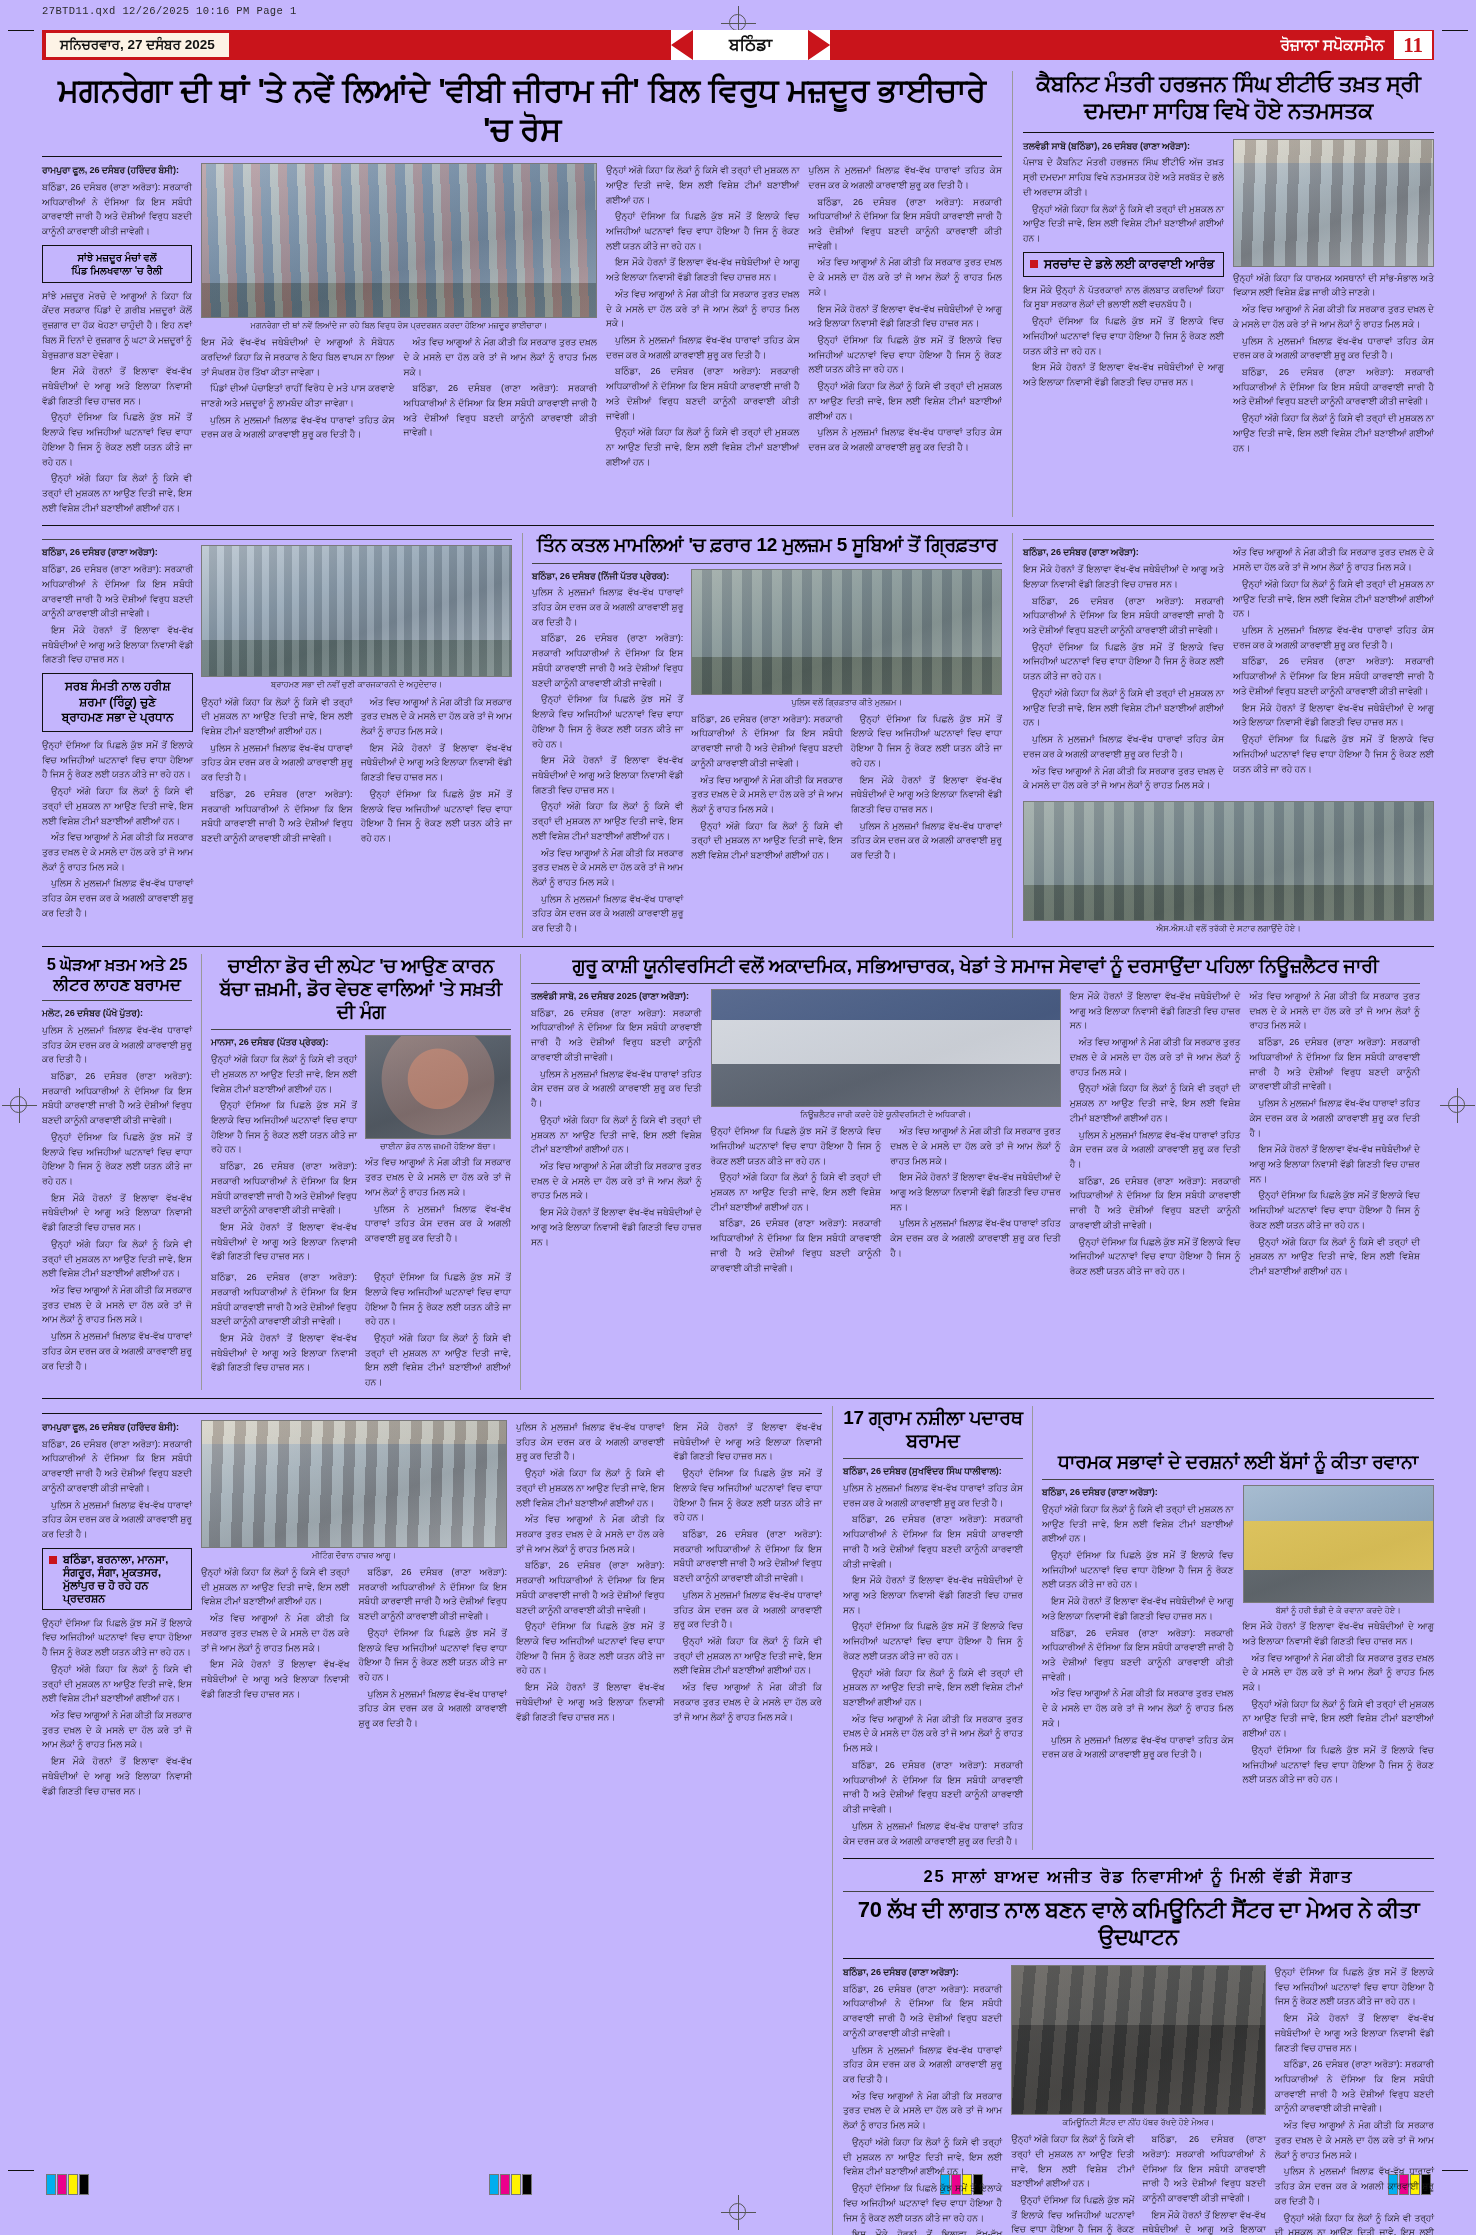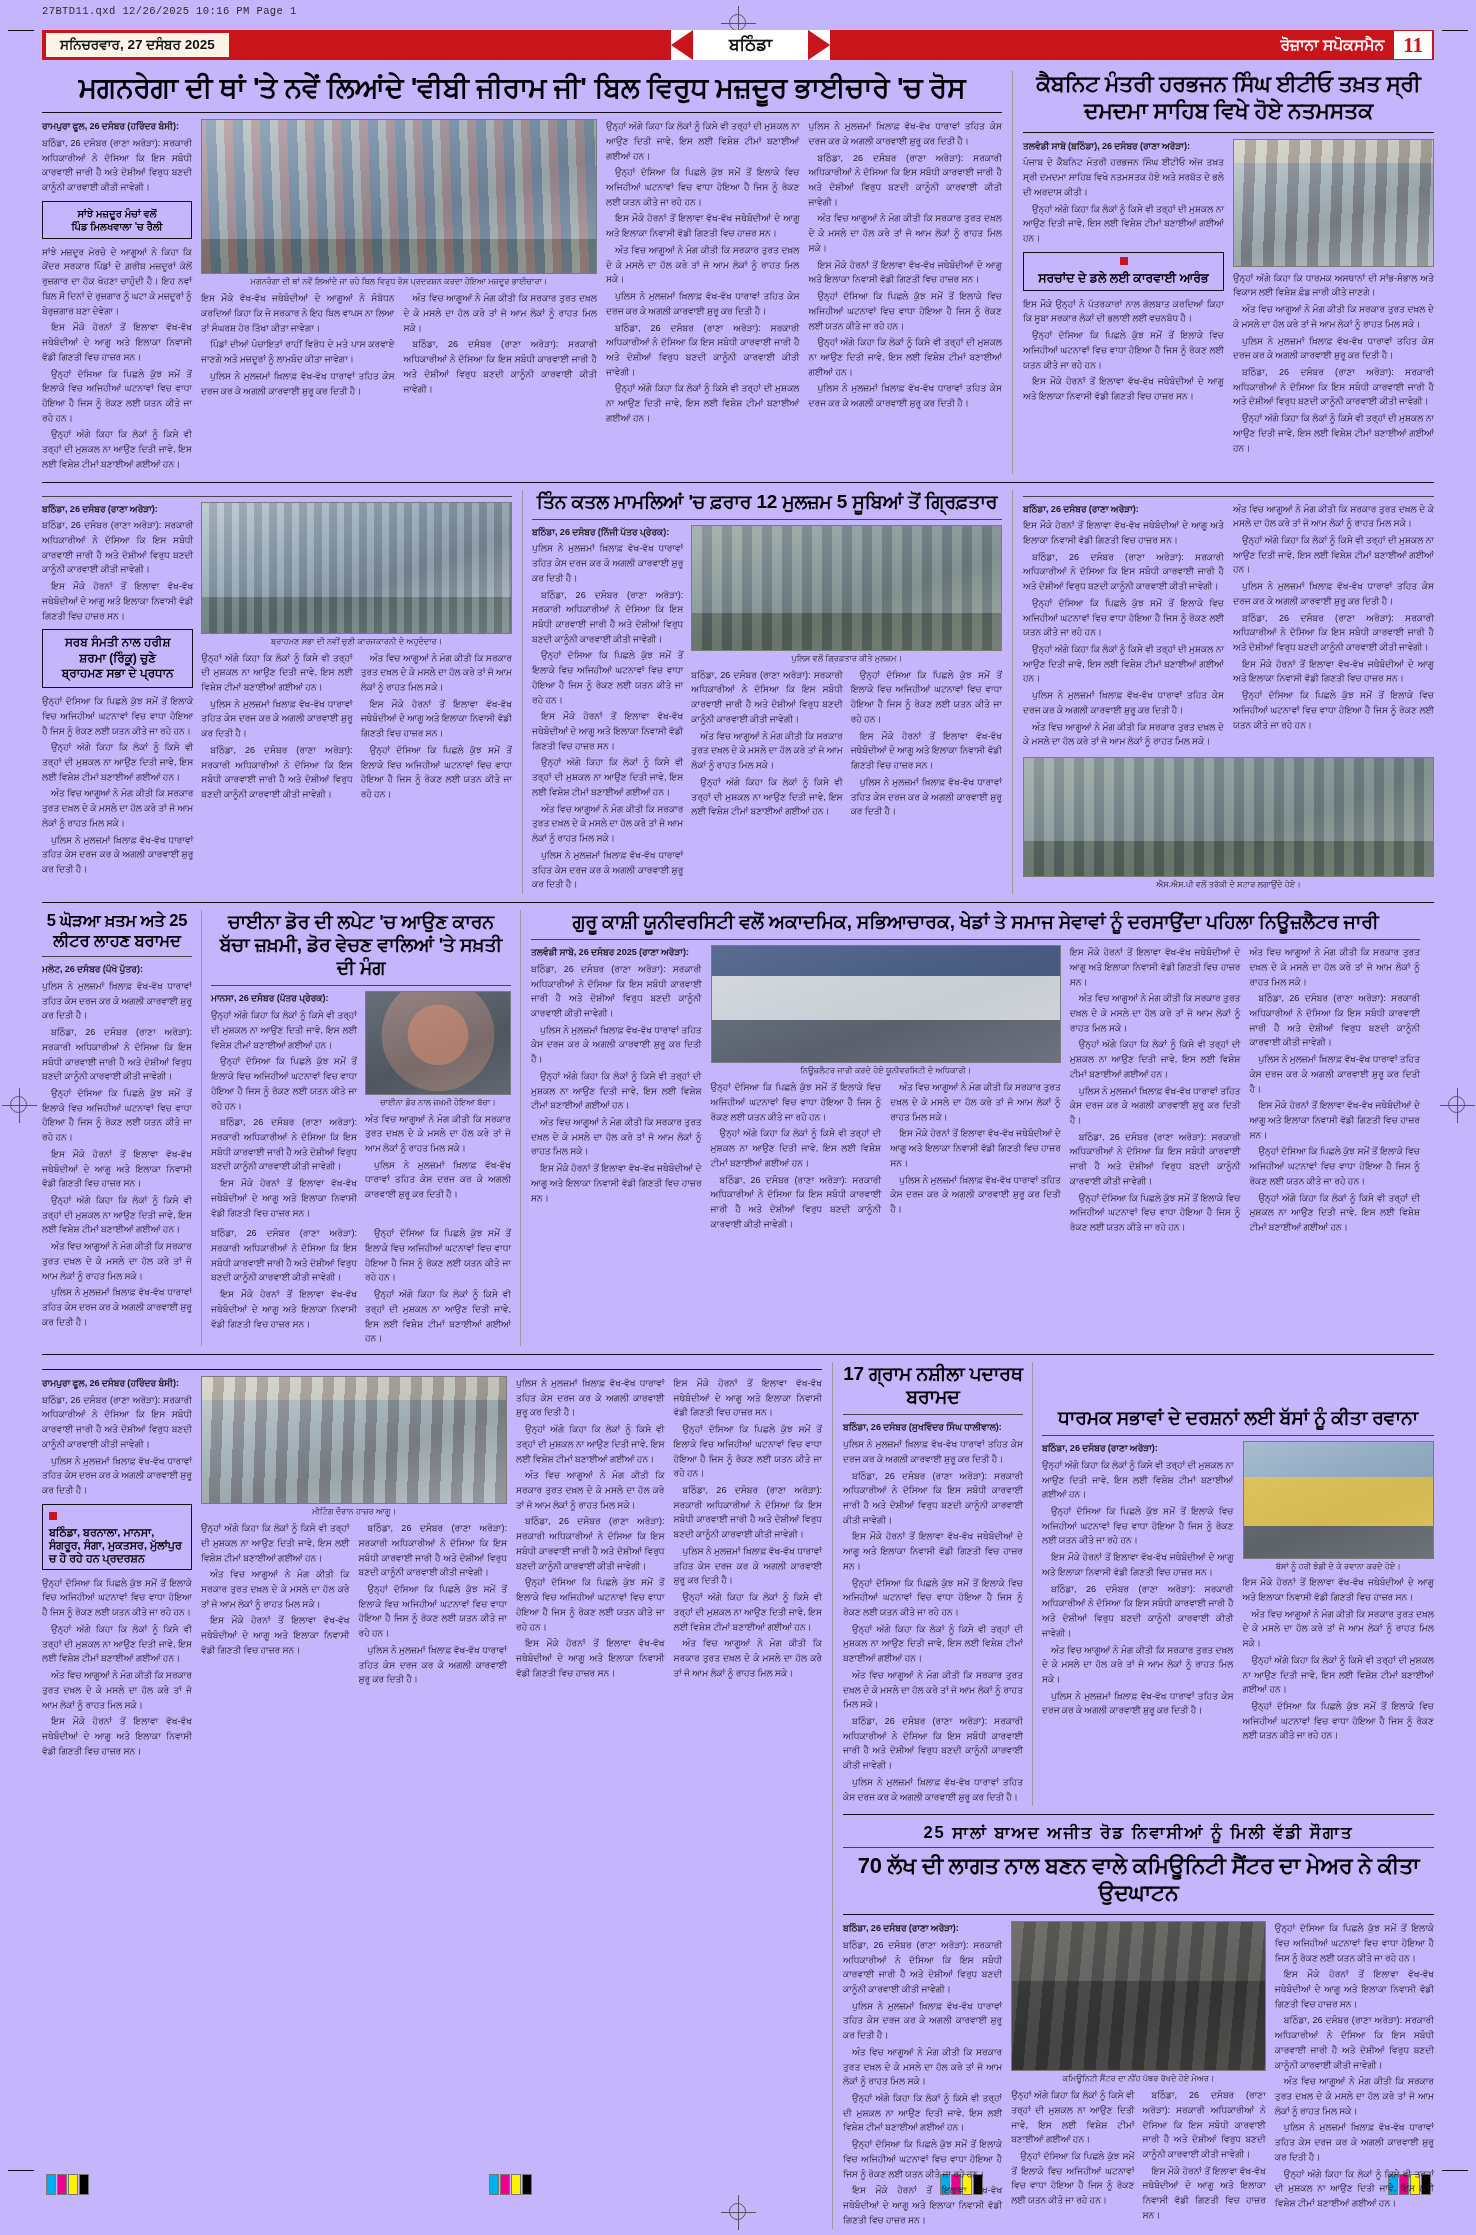--- a/index.html
+++ b/index.html
@@ -100,21 +100,21 @@
   .rule { border-top: 1.6px solid #111; }
   .rule-thin { border-top: 0.8px solid #444; }
 
   .hl {
     font-weight: bold;
     color: #000;
     text-align: center;
     line-height: 1.22;
     letter-spacing: -0.2px;
   }
-  .hl-xl  { font-size: 28px; }
+  .hl-xl  { font-size: 32px; }
   .hl-lg  { font-size: 22px; }
   .hl-md  { font-size: 19px; }
   .hl-sm  { font-size: 16.5px; }
 
   .ptext {
     font-size: 9.1px;
     line-height: 1.62;
     text-align: justify;
     color: #1a1a1a;
     hyphens: none;
@@ -139,21 +139,21 @@
     border: 1.4px solid #111;
     padding: 5px 7px;
     font-size: 10px; font-weight: bold;
     line-height: 1.3; color:#000;
     text-align: center;
   }
   .bullet-box {
     border: 1.2px solid #111;
     padding: 4px 6px;
     font-size: 12.5px; font-weight: bold;
-    display: flex; align-items: center; gap: 6px; flex-direction: column;
+    display: flex; align-items: center; gap: 6px;
   }
   .sqr { width: 8px; height: 8px; background:#c9141b; flex: none; }
 
   .col-sep { border-left: 0.7px solid #999; }
 
   
   .ph-people:after{
     content:""; position:absolute; inset:0;
     background:
       repeating-linear-gradient(90deg, rgba(255,255,255,.13) 0 7px, rgba(0,0,0,.11) 7px 15px),

